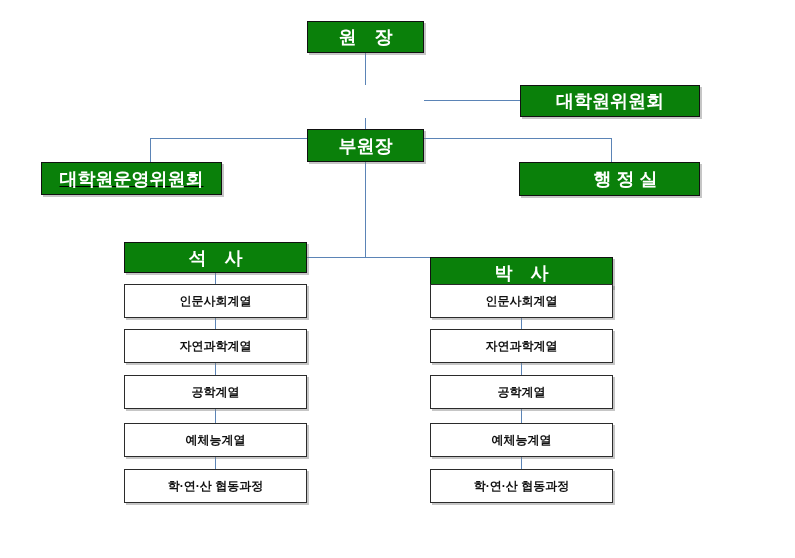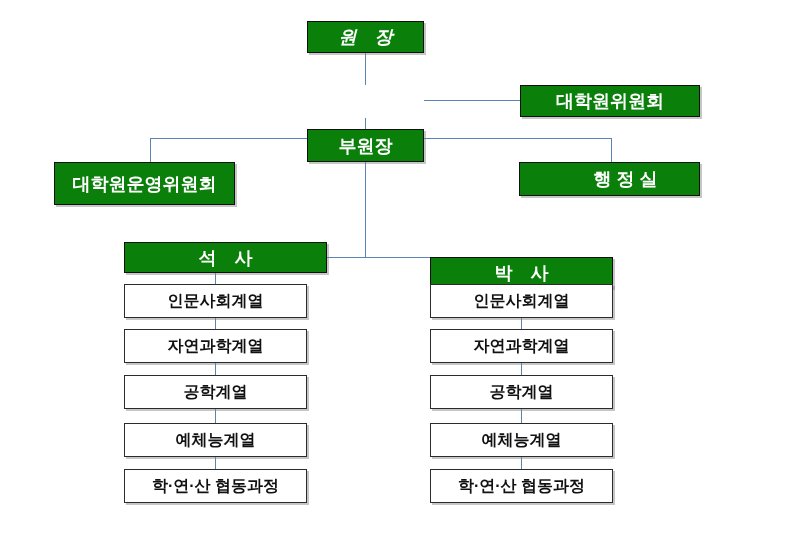--- a/index.html
+++ b/index.html
@@ -38,21 +38,21 @@
     color: #ffffff;
     font-size: 18px;
   }
   .node.white {
     background: #ffffff;
     border: 1.5px solid #2b2b2b;
     box-shadow: 2px 2px 0 rgba(128,128,128,0.45);
   }
   .node.white .label {
     color: #111111;
-    font-size: 16px;
+    font-size: 12px;
   }
   .line {
     position: absolute;
     background: #5b84b6;
     z-index: 1;
   }
   .line.h { height: 1px; }
   .line.v { width: 1px; }
 </style>
 </head>
@@ -63,41 +63,41 @@
   <div class="line v" style="left:365px; top:53px; height:32px;"></div>
   <div class="line h" style="left:424px; top:100px; width:96px;"></div>
   <div class="line v" style="left:365px; top:118px; height:140px;"></div>
   <div class="line h" style="left:150px; top:138px; width:461px;"></div>
   <div class="line v" style="left:150px; top:138px; height:25px;"></div>
   <div class="line v" style="left:611px; top:138px; height:25px;"></div>
   <div class="line h" style="left:307px; top:257px; width:123px;"></div>
   <div class="line v" style="left:215px; top:273px; height:198px;"></div>
   <div class="line v" style="left:521px; top:273px; height:198px;"></div>
 
-  <div class="node green" style="left:307px; top:21px; width:117px; height:32px;font-style:italic;">
+  <div class="node green" style="left:307px; top:21px; width:117px; height:32px;">
     <span class="label">원　장</span>
   </div>
 
   <div class="node green" style="left:307px; top:85px; width:117px; height:33px;margin-top:44px;">
     <span class="label">부원장</span>
   </div>
 
   <div class="node green" style="left:520px; top:85px; width:180px; height:32px;">
     <span class="label">대학원위원회</span>
   </div>
 
-  <div class="node green" style="left:54px; top:162px; width:181px; height:43px;">
+  <div class="node green" style="left:41px; top:162px; width:181px; height:33px;text-decoration:underline;">
     <span class="label">대학원운영위원회</span>
   </div>
 
   <div class="node green" style="left:519px; top:162px; width:181px; height:34px;padding-left:32px;">
     <span class="label">행 정 실</span>
   </div>
 
-  <div class="node green" style="left:124px; top:242px; width:203px; height:31px;">
+  <div class="node green" style="left:124px; top:242px; width:183px; height:31px;">
     <span class="label">석　사</span>
   </div>
 
   <div class="node green" style="left:430px; top:257px; width:183px; height:31px;">
     <span class="label">박　사</span>
   </div>
 
   <div class="node white" style="left:124px; top:284px; width:183px; height:34px;">
     <span class="label">인문사회계열</span>
   </div>

